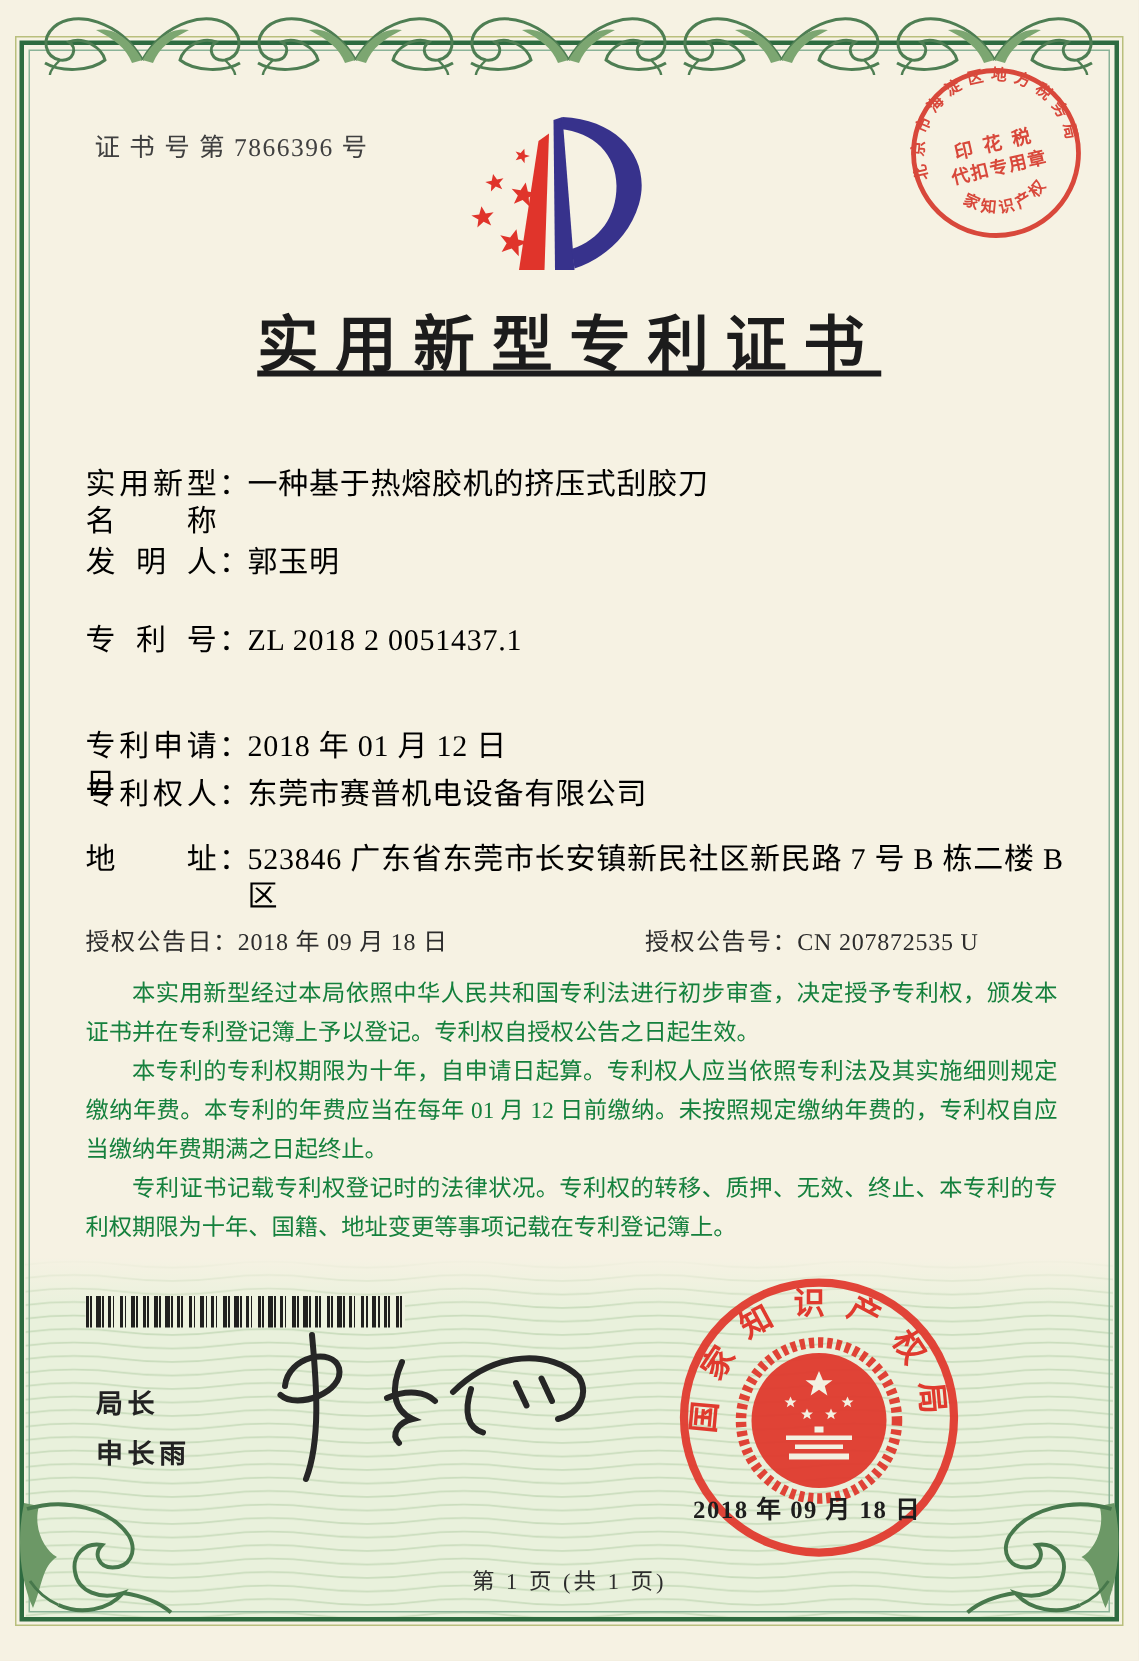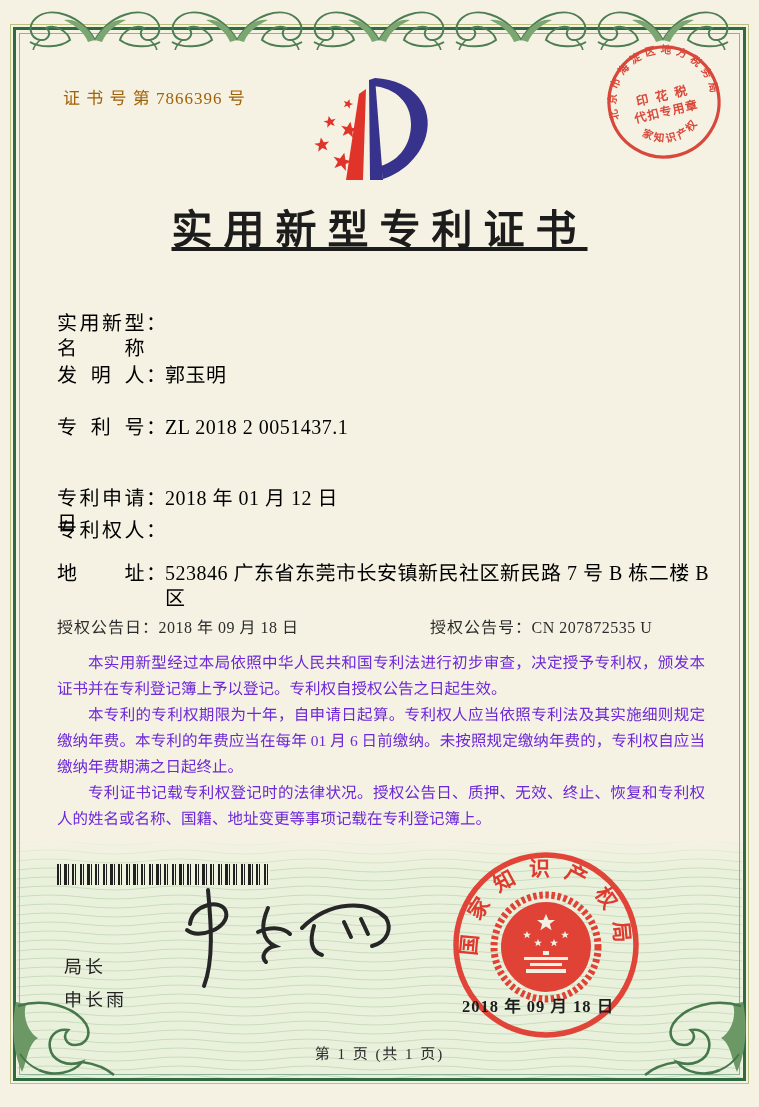--- a/index.html
+++ b/index.html
@@ -11,48 +11,48 @@
   .frame-mid{position:absolute;left:13px;right:13px;top:27px;bottom:26px;border:3px solid #2e6b40;}
   .frame-inner{position:absolute;left:19px;right:19px;top:33px;bottom:32px;border:1px solid #8ab398;}
 
   .ornament-top{position:absolute;left:0;top:0;width:759px;height:50px;}
   .corner-flourish{position:absolute;width:110px;height:86px;}
   .corner-left{left:8px;top:998px;}
   .corner-right{left:641px;top:998px;transform:scale(-1,1);}
 
   .green-zone{position:absolute;left:17px;top:838px;width:725px;height:242px;}
 
-  .cert-no{position:absolute;left:63px;top:84px;font-size:17px;color:#a16207;letter-spacing:1px;}
+  .cert-no{position:absolute;left:63px;top:84px;font-size:17px;color:#404040;letter-spacing:1px;}
   .logo{position:absolute;left:300px;top:70px;width:156px;height:122px;}
   .doc-title{position:absolute;left:0;top:196px;width:759px;text-align:center;
              font-size:41px;font-weight:bold;color:#1c1c1c;letter-spacing:11px;text-decoration:underline;}
 
   .frow{position:absolute;left:57px;width:560px;padding-left:108px;font-size:20px;
         color:#000000;line-height:25px;letter-spacing:0.5px;}
   .frow .lbl{position:absolute;left:0;top:0;width:88px;display:inline-block;
              text-align:justify;text-align-last:justify;}
   .frow .colon{position:absolute;left:89px;top:0;}
   .r1{top:311px}.r2{top:363px}.r3{top:415px}.r4{top:486px}.r5{top:518px}.r6{top:561px}
   .grant-row{position:absolute;left:0;top:614px;width:759px;font-size:16px;color:#2c2c2c;letter-spacing:0.5px;}
   .grant-date{position:absolute;left:57px;top:0;}
   .grant-no{position:absolute;left:430px;top:0;}
   .grant-row .lbl2{letter-spacing:1px;}
 
-  .body-text{position:absolute;left:57px;top:650px;width:648px;font-size:15.5px;color:#6d28d9;
+  .body-text{position:absolute;left:57px;top:650px;width:648px;font-size:15.5px;color:#15803d;
              text-align:justify;}
   .body-text p{margin:0;text-indent:2em;line-height:26px;}
 
   .barcode{position:absolute;left:57px;top:864px;width:213px;height:21px;
     background:repeating-linear-gradient(90deg,
       #20201e 0 2px,#eef3df 2px 3px,#20201e 3px 4px,#eef3df 4px 7px,
       #20201e 7px 10px,#eef3df 10px 11px,#20201e 11px 12px,#eef3df 12px 15px,
       #20201e 15px 17px,#eef3df 17px 18px,#20201e 18px 19px,#eef3df 19px 23px);}
 
   .signer{position:absolute;left:64px;top:920px;font-family:"Liberation Sans","DejaVu Sans",sans-serif;
-          font-size:18px;font-weight:normal;color:#222;line-height:33px;letter-spacing:3px;margin-top:31px;}
+          font-size:18px;font-weight:bold;color:#222;line-height:33px;letter-spacing:3px;}
   .signature{position:absolute;left:162px;top:882px;width:250px;height:115px;}
 
   .seal{position:absolute;left:446px;top:845px;width:200px;height:200px;}
   .seal-date{position:absolute;left:462px;top:993px;width:170px;font-size:16.5px;font-weight:bold;
              color:#1d1d1d;letter-spacing:1px;}
   .stamp{position:absolute;left:602px;top:40px;width:124px;height:124px;transform:rotate(-13deg);opacity:.92;}
 
   .footer{position:absolute;left:0;top:1042px;width:759px;text-align:center;
           font-size:15px;color:#2c2c2c;letter-spacing:2px;}
 </style>
@@ -124,51 +124,51 @@
     <use href="#star5" transform="translate(22,75) scale(0.75) rotate(-8)"></use>
     <use href="#star5" transform="translate(42,92) scale(0.95) rotate(14)"></use>
     <polygon points="59,24 66,19 63,110 46,110" fill="#e0342b"></polygon>
     <polygon points="69,10 75,8 83,110 70,110" fill="#37328c"></polygon>
     <path d="M75,8 C115,10 134,38 126,66 C119,90 99,104 83,109 L81,96 C100,90 111,74 111,54 C111,33 96,18 73,16 Z" fill="#37328c"></path>
   </svg>
 
   <div class="doc-title">实用新型专利证书</div>
 
   <div class="frow r1">
-    <span class="lbl">实用新型名称</span><span class="colon">：</span>
+    <span class="lbl">实用新型名称</span><span class="colon">：</span><span>一种基于热熔胶机的挤压式刮胶刀</span>
   </div>
   <div class="frow r2">
     <span class="lbl">发明人</span><span class="colon">：</span><span>郭玉明</span>
   </div>
   <div class="frow r3">
     <span class="lbl">专利号</span><span class="colon">：</span><span>ZL 2018 2 0051437.1</span>
   </div>
   <div class="frow r4">
     <span class="lbl">专利申请日</span><span class="colon">：</span><span>2018 年 01 月 12 日</span>
   </div>
   <div class="frow r5">
-    <span class="lbl">专利权人</span><span class="colon">：</span>
+    <span class="lbl">专利权人</span><span class="colon">：</span><span>东莞市赛普机电设备有限公司</span>
   </div>
   <div class="frow r6">
     <span class="lbl">地址</span><span class="colon">：</span><span>523846 广东省东莞市长安镇新民社区新民路 7 号 B 栋二楼 B 区</span>
   </div>
 
   <div class="grant-row">
     <span class="grant-date">
       <span class="lbl2">授权公告日</span><span>：</span><span>2018 年 09 月 18 日</span>
     </span>
     <span class="grant-no">
       <span class="lbl2">授权公告号</span><span>：</span><span>CN 207872535 U</span>
     </span>
   </div>
 
   <div class="body-text">
     <p>本实用新型经过本局依照中华人民共和国专利法进行初步审查，决定授予专利权，颁发本证书并在专利登记簿上予以登记。专利权自授权公告之日起生效。</p>
-    <p>本专利的专利权期限为十年，自申请日起算。专利权人应当依照专利法及其实施细则规定缴纳年费。本专利的年费应当在每年 01 月 6 日前缴纳。未按照规定缴纳年费的，专利权自应当缴纳年费期满之日起终止。</p>
-    <p>专利证书记载专利权登记时的法律状况。授权公告日、质押、无效、终止、恢复和专利权人的姓名或名称、国籍、地址变更等事项记载在专利登记簿上。</p>
+    <p>本专利的专利权期限为十年，自申请日起算。专利权人应当依照专利法及其实施细则规定缴纳年费。本专利的年费应当在每年 01 月 12 日前缴纳。未按照规定缴纳年费的，专利权自应当缴纳年费期满之日起终止。</p>
+    <p>专利证书记载专利权登记时的法律状况。专利权的转移、质押、无效、终止、本专利的专利权期限为十年、国籍、地址变更等事项记载在专利登记簿上。</p>
   </div>
 
   <div class="barcode"></div>
 
   <div class="signer">
     <div>局长</div>
     <div>申长雨</div>
   </div>
 
   <svg class="signature" viewBox="0 0 250 115">

